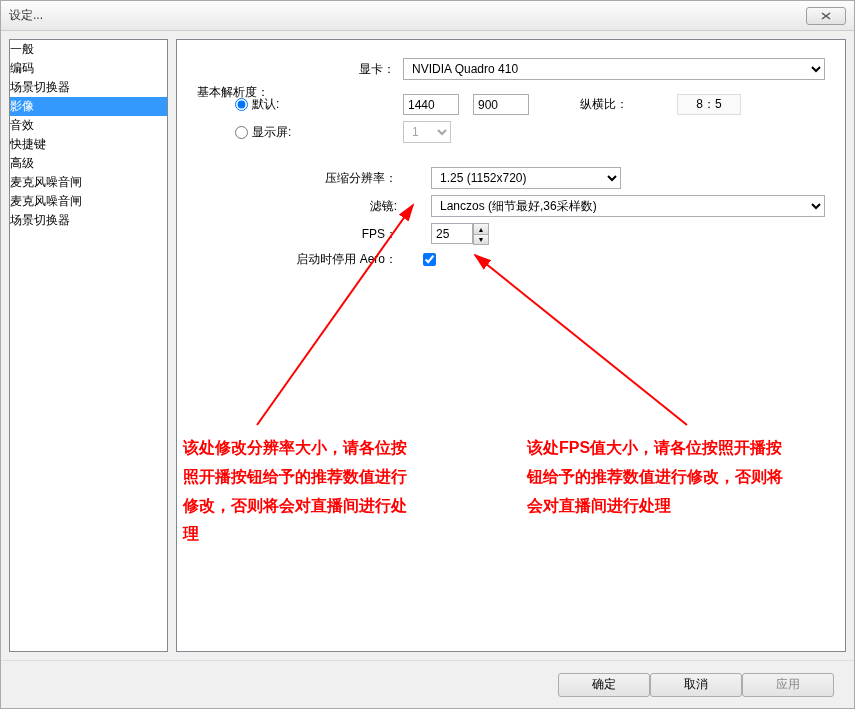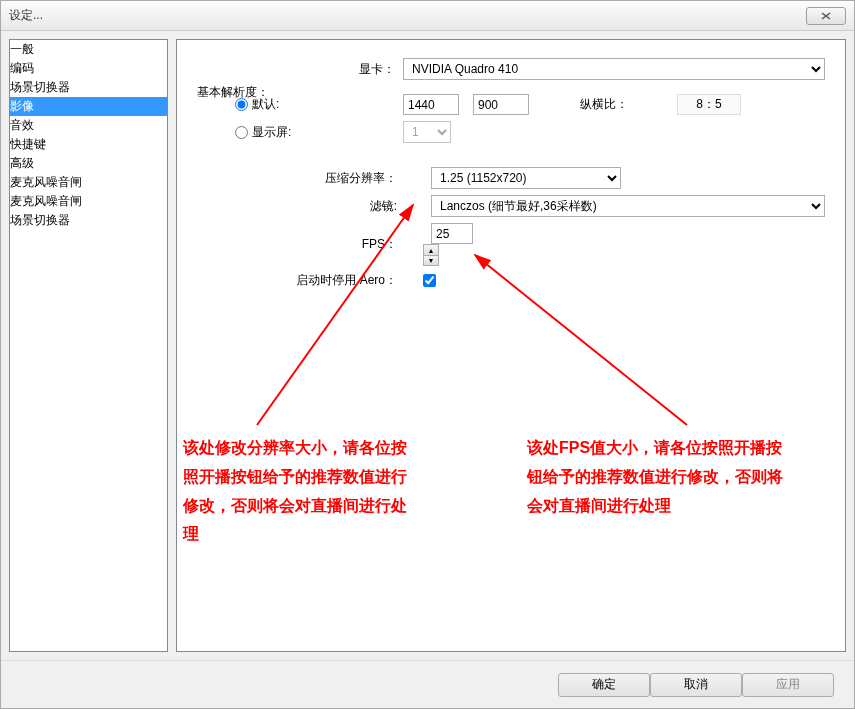--- a/index.html
+++ b/index.html
@@ -69,21 +69,21 @@
 .radio-row label { display: inline-flex; align-items: center; gap: 4px; }
 
 .num-input { width: 56px; text-align:left; }
 .ratio-box { width:64px; text-align:center; }
 
 .dim-select { width: 48px; }
 .compress-select { width:190px; }
 .filter-select { width:394px; }
 .gpu-select { width:422px; }
 
-.fps-wrap { display:inline-flex;flex-direction:column; }
+.fps-wrap { display:inline-flex; }
 .fps-input { width:42px; text-align:left; }
 .spinner { display:flex; flex-direction:column; }
 .spin-btn {
   width:16px; height:11px;
   border:1px solid #abadb3;
   background:linear-gradient(to bottom,#f6f6f6,#dedede);
   display:flex; align-items:center; justify-content:center;
   font-size:7px; line-height:1; cursor:pointer;
 }
 .spin-btn:first-child { border-bottom:none; }

